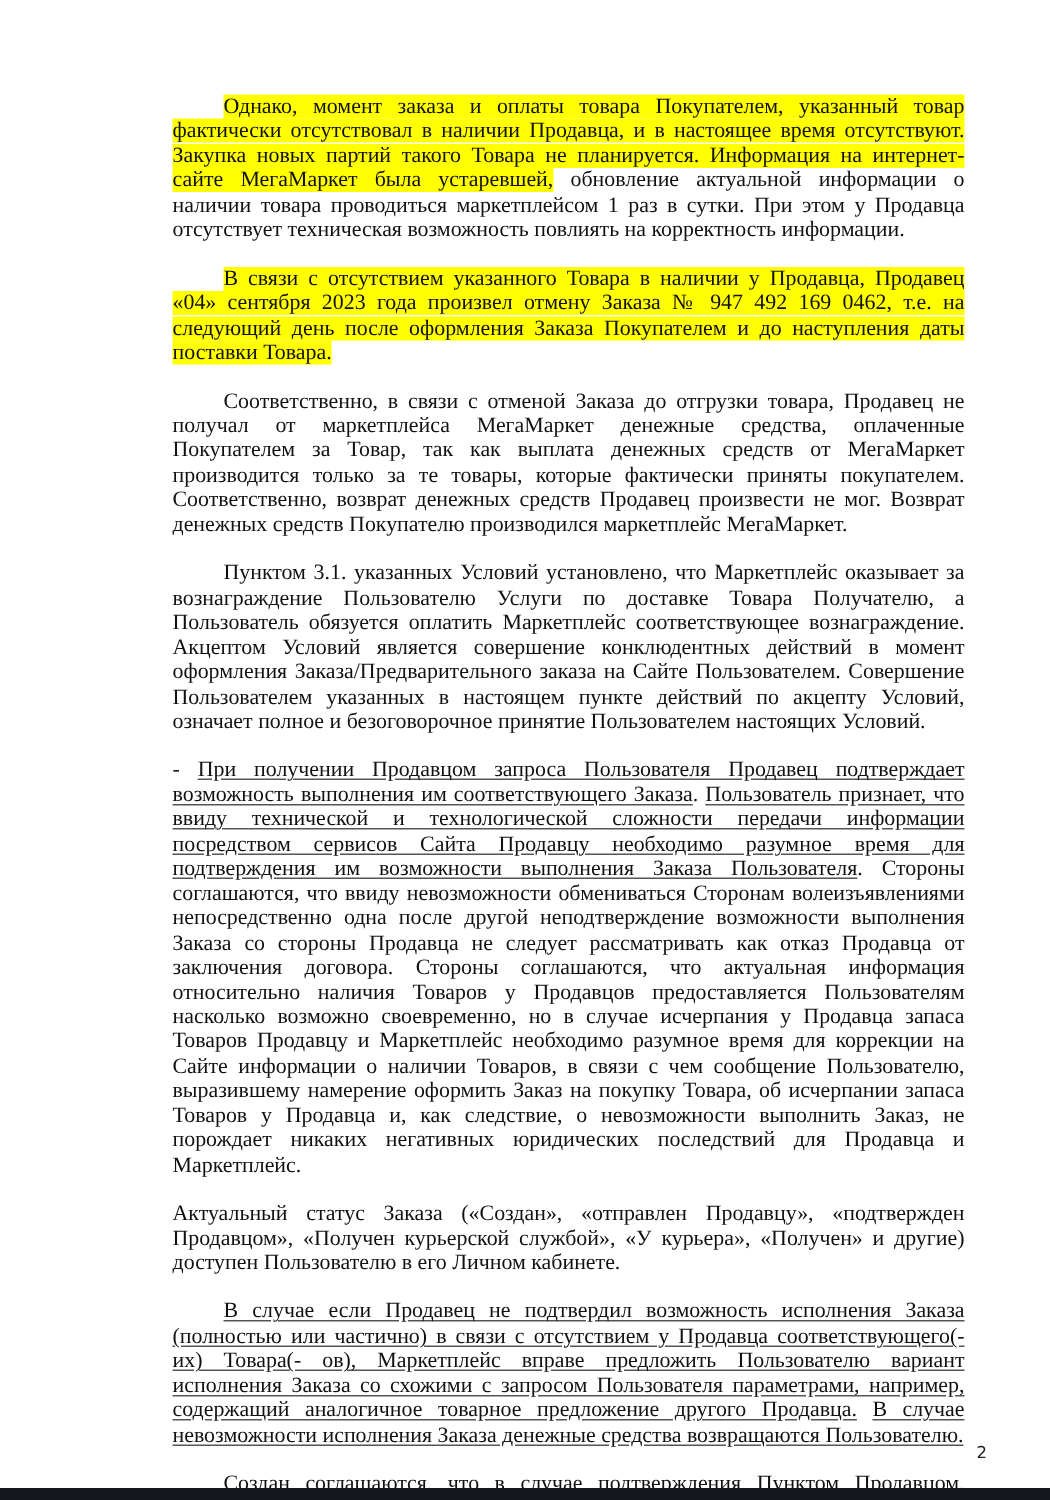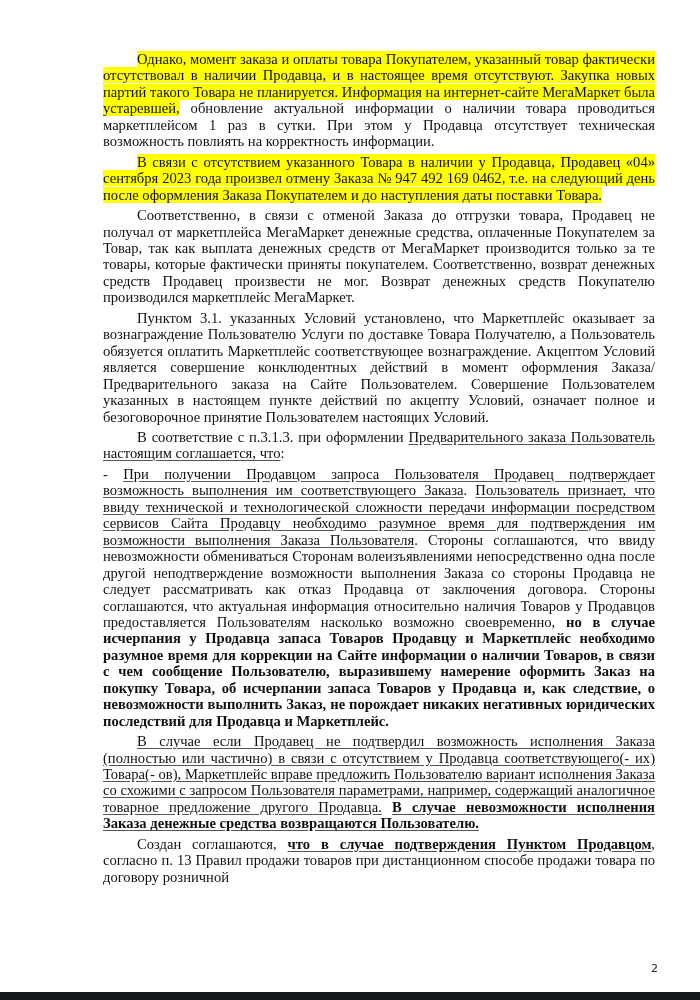--- a/index.html
+++ b/index.html
@@ -6,25 +6,25 @@
   body {
     width: 700px; height: 1000px; background: #ffffff; position: relative; overflow: hidden;
     font-family: "Liberation Serif", "DejaVu Serif", serif;
     color: #111;
   }
   .page {
     position: absolute; left: 99px; top: 47px; width: 560px;
     font-size: 14.6px; line-height: 16.45px;
     text-align: justify;
   }
-  .page p { margin: 4px; }
+  .page p { margin: 16px; }
   .indent { text-indent: 34px; }
   .hl { background: #ffff00; }
   .u { text-decoration: underline; text-decoration-color: #555; text-underline-offset: 2px; }
-  .b { font-weight: bold; }
+  .b { font-weight: normal; }
   .link { color: #1a3c9a; text-decoration: underline; }
   .page-number {
     position: absolute; left: 651px; top: 962px; font-family: "DejaVu Sans", sans-serif;
     font-size: 11px; color: #222;
   }
   .bottom-bar {
     position: absolute; left: 0; top: 992px; width: 700px; height: 8px; background: #14171b;
   }
 </style>
 </head>
@@ -33,24 +33,24 @@
 <div class="page">
   <p class="indent"><span class="hl">Однако, момент заказа и оплаты товара Покупателем, указанный товар фактически отсутствовал в наличии Продавца, и в настоящее время отсутствуют. Закупка новых партий такого Товара не планируется. Информация на интернет-сайте МегаМаркет была устаревшей,</span><span> обновление актуальной информации о наличии товара проводиться маркетплейсом 1 раз в сутки. При этом у Продавца отсутствует техническая возможность повлиять на корректность информации.</span></p>
 
   <p class="indent"><span class="hl">В связи с отсутствием указанного Товара в наличии у Продавца, Продавец «04» сентября 2023 года произвел отмену Заказа № 947 492 169 0462, т.е. на следующий день после оформления Заказа Покупателем и до наступления даты поставки Товара.</span></p>
 
   <p class="indent">Соответственно, в связи с отменой Заказа до отгрузки товара, Продавец не получал от маркетплейса МегаМаркет денежные средства, оплаченные Покупателем за Товар, так как выплата денежных средств от МегаМаркет производится только за те товары, которые фактически приняты покупателем. Соответственно, возврат денежных средств Продавец произвести не мог. Возврат денежных средств Покупателю производился маркетплейс МегаМаркет.</p>
 
 
   <p class="indent">Пунктом 3.1. указанных Условий установлено, что Маркетплейс оказывает за вознаграждение Пользователю Услуги по доставке Товара Получателю, а Пользователь обязуется оплатить Маркетплейс соответствующее вознаграждение. Акцептом Условий является совершение конклюдентных действий в момент оформления Заказа/Предварительного заказа на Сайте Пользователем. Совершение Пользователем указанных в настоящем пункте действий по акцепту Условий, означает полное и безоговорочное принятие Пользователем настоящих Условий.</p>
 
-  <p class="indent"><span>В соответствие с п.3.1.3. при оформлении </span><span class="u">Предварительного заказа Пользователь настоящим соглашается, что</span><span>:</span></p>
 
   <p><span>- </span><span class="u">При получении Продавцом запроса Пользователя Продавец подтверждает возможность выполнения им соответствующего Заказа</span><span>. </span><span class="u">Пользователь признает, что ввиду технической и технологической сложности передачи информации посредством сервисов Сайта Продавцу необходимо разумное время для подтверждения им возможности выполнения Заказа Пользователя</span><span>. Стороны соглашаются, что ввиду невозможности обмениваться Сторонам волеизъявлениями непосредственно одна после другой неподтверждение возможности выполнения Заказа со стороны Продавца не следует рассматривать как отказ Продавца от заключения договора. Стороны соглашаются, что актуальная информация относительно наличия Товаров у Продавцов предоставляется Пользователям насколько возможно своевременно, </span><span class="b">но в случае исчерпания у Продавца запаса Товаров Продавцу и Маркетплейс необходимо разумное время для коррекции на Сайте информации о наличии Товаров, в связи с чем сообщение Пользователю, выразившему намерение оформить Заказ на покупку Товара, об исчерпании запаса Товаров у Продавца и, как следствие, о невозможности выполнить Заказ, не порождает никаких негативных юридических последствий для Продавца и Маркетплейс.</span></p>
 
+  <p>Актуальный статус Заказа («Создан», «отправлен Продавцу», «подтвержден Продавцом», «Получен курьерской службой», «У курьера», «Получен» и другие) доступен Пользователю в его Личном кабинете.</p>
 
   <p class="indent"><span class="u">В случае если Продавец не подтвердил возможность исполнения Заказа (полностью или частично) в связи с отсутствием у Продавца соответствующего(- их) Товара(- ов), Маркетплейс вправе предложить Пользователю вариант исполнения Заказа со схожими с запросом Пользователя параметрами, например, содержащий аналогичное товарное предложение другого Продавца.</span><span> </span><span class="u b">В случае невозможности исполнения Заказа денежные средства возвращаются Пользователю.</span></p>
 
   <p class="indent"><span>Создан соглашаются, </span><span class="u b">что в случае подтверждения Пунктом Продавцом</span><span>, согласно п. 13 Правил продажи товаров при дистанционном способе продажи товара по договору розничной</span></p>
 </div>
 
 <div class="page-number">2</div>
 <div class="bottom-bar"></div>
 
 </body></html>

